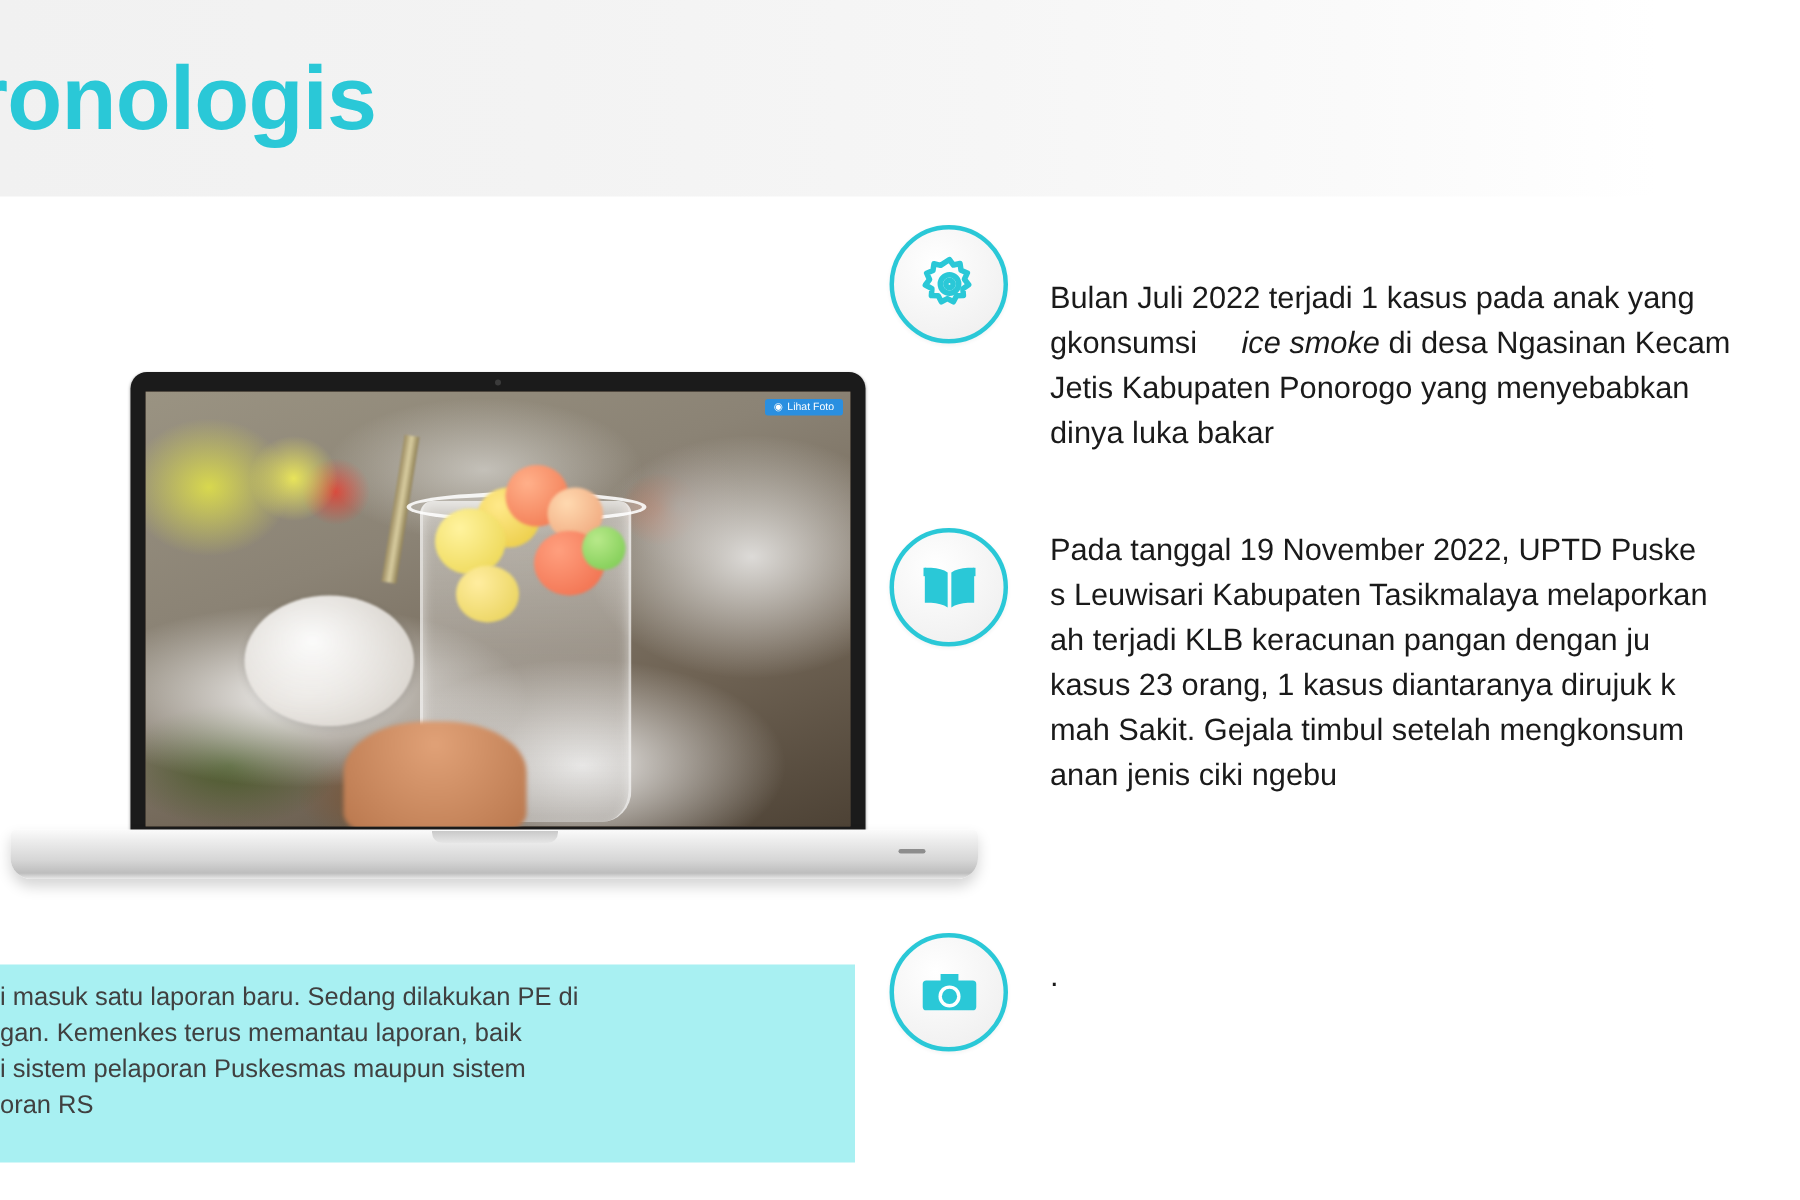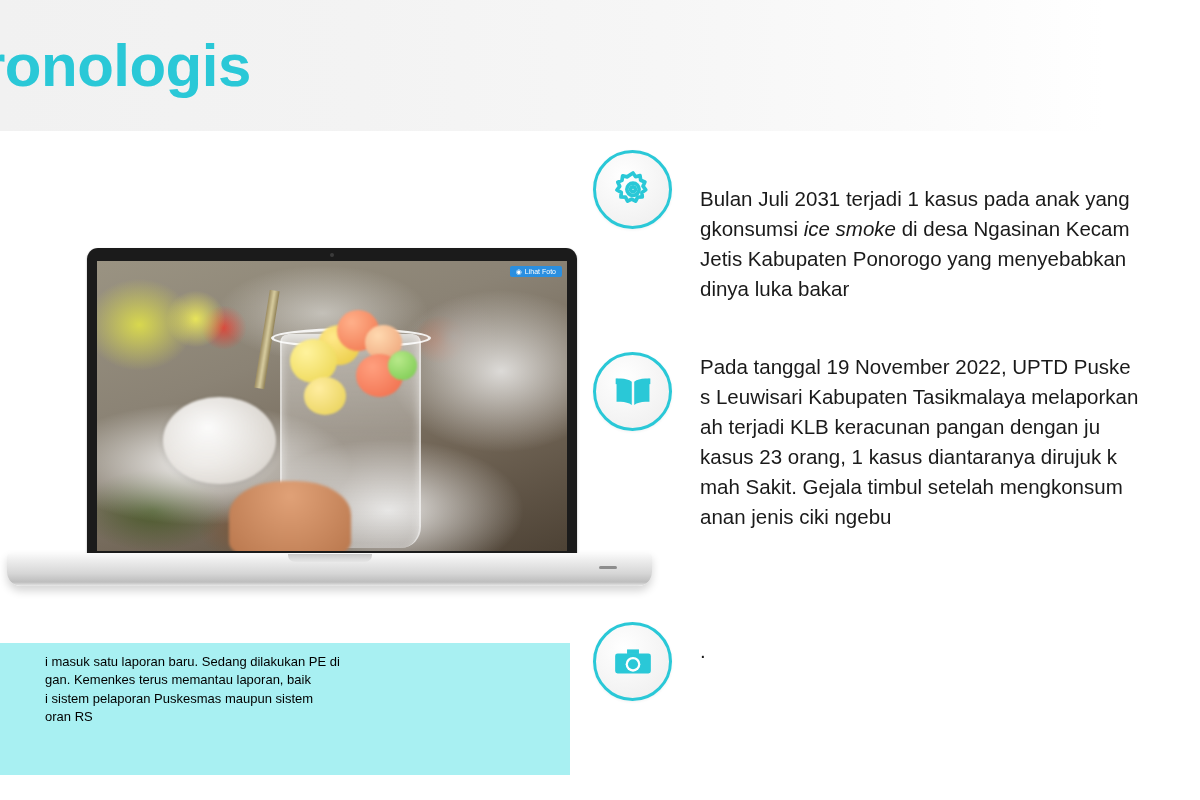--- a/index.html
+++ b/index.html
@@ -186,25 +186,24 @@
 
   
   #callout {
     position: absolute;
     left: -22px; top: 643px;
     width: 592px; height: 132px;
     background: #a8f0f2;
     padding: 10px 14px 10px 22px;
   }
   #callout p {
-    font-size: 13px;
+    font-size: 17px;
     line-height: 1.42;
-    color: #000000;
+    color: #404040;
     white-space: pre-line;
-    margin-left: 45px;
   }
   .circle {
     position: absolute;
     left: 593px;
     width: 79px; height: 79px;
     border: 3px solid #2ac8d7;
     border-radius: 50%;
     background: radial-gradient(circle at 38% 32%, #ffffff 0%, #f2f2f2 70%, #ececec 100%);
     display: flex;
     align-items: center;
@@ -214,21 +213,21 @@
   .circle svg { width: 42px; height: 42px; display: block; }
   .btext {
     position: absolute;
     left: 700px;
     width: 515px;
     font-size: 20.5px;
     line-height: 1.46;
     color: #1a1a1a;
     white-space: pre-line;
   }
-  .btext i { font-style: italic; }
+  .btext i { font-style: italic; margin-left: 24px; }
 
   #c1 { top: 150px; }  #t1 { top: 154px; }
   #c2 { top: 352px; }  #t2 { top: 352px; }
   #c3 { top: 622px; }  #t3 { top: 588px; }
   #t3 .trail { display: block; margin-top: 18px; }
 </style>
 </head>
 <body>
 
 <div id="slide">
@@ -272,21 +271,21 @@
   </div>
 
   <div class="circle" id="c1">
     <svg viewBox="0 0 24 24" fill="none" stroke="#2ac8d7" stroke-width="2.1" stroke-linejoin="round">
       <path d="M12 2.3l1.5 2.1 2.5-.6.4 2.6 2.4 1-1.1 2.4 1.6 2.1-2.2 1.5.2 2.6-2.6.1-1.2 2.3-2.3-1.2-2.3 1.2-1.2-2.3-2.6-.1.2-2.6L2.8 12l1.6-2.1-1.1-2.4 2.4-1 .4-2.6 2.5.6z"></path>
       <circle cx="12" cy="11.6" r="3.5"></circle>
       <circle cx="12" cy="11.6" r="1.4"></circle>
     </svg>
   </div>
   <div class="btext" id="t1">
-    <span>Bulan Juli 2031 terjadi 1 kasus pada anak yang
+    <span>Bulan Juli 2022 terjadi 1 kasus pada anak yang
 gkonsumsi </span><i>ice smoke</i><span> di desa Ngasinan Kecam
 Jetis Kabupaten Ponorogo yang menyebabkan
 dinya luka bakar</span>
   </div>
 
   <div class="circle" id="c2">
     <svg viewBox="0 0 24 24" fill="#2ac8d7">
       <path d="M11.3 6.1C9.8 5 7.6 4.4 5 4.3H2.6v13.3H5c2.5.1 4.7.7 6.3 1.8V6.1z"></path>
       <path d="M12.7 6.1C14.2 5 16.4 4.4 19 4.3h2.4v13.3H19c-2.5.1-4.7.7-6.3 1.8V6.1z"></path>
       <rect x="2.1" y="4.3" width="1" height="3.2"></rect>

